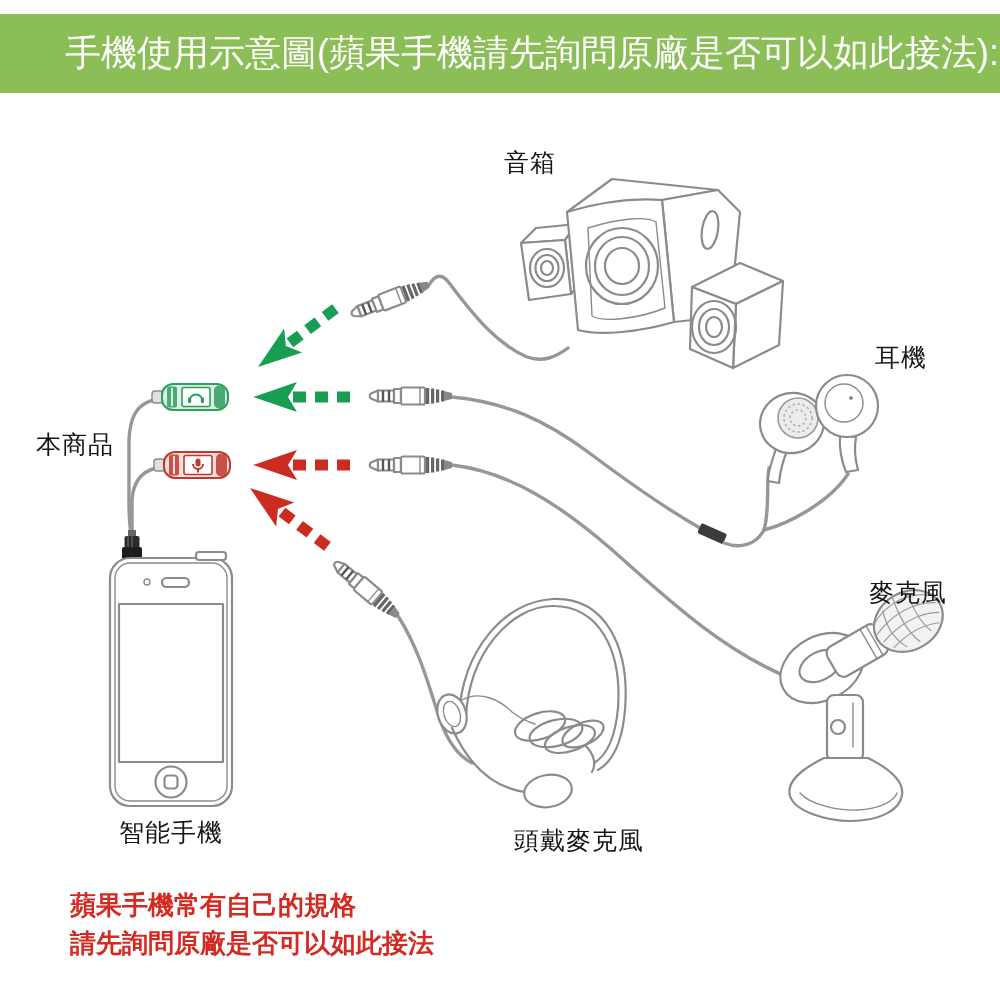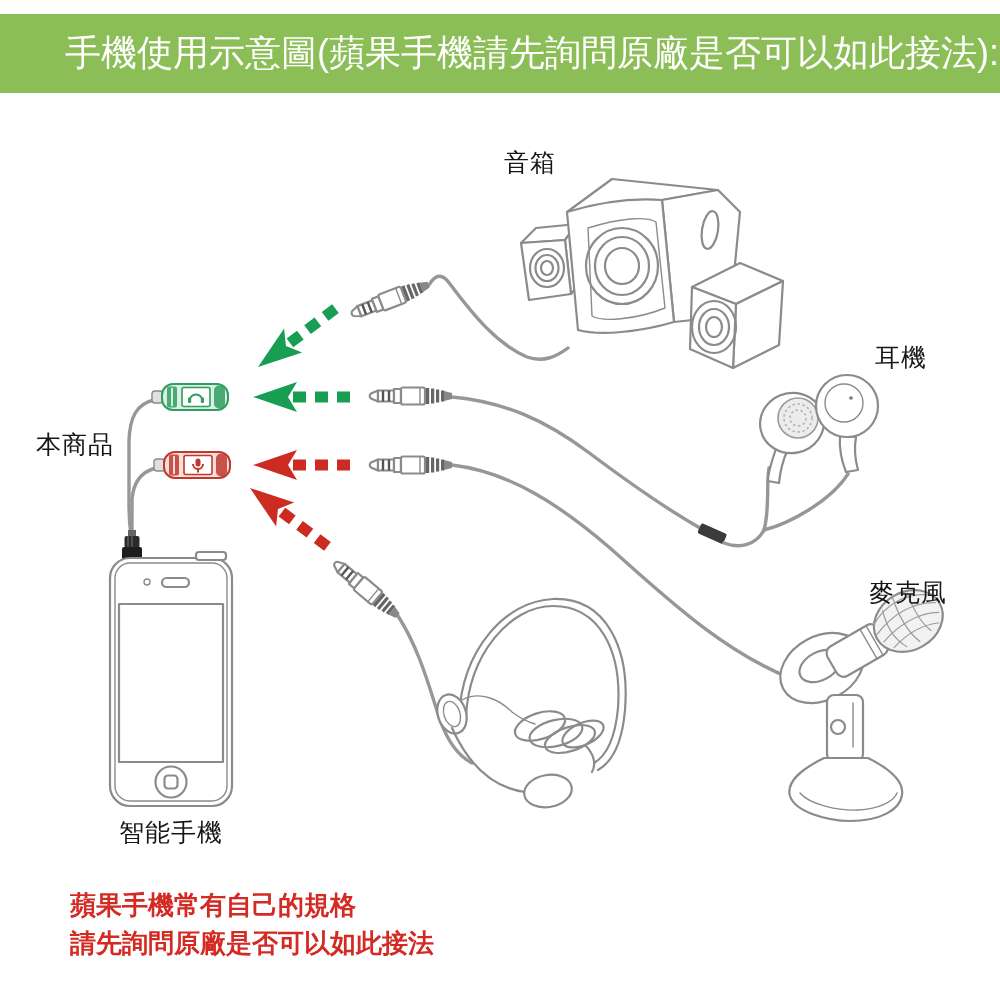--- a/index.html
+++ b/index.html
@@ -252,19 +252,20 @@
       <circle class="lnf" cx="171" cy="782" r="15.5"></circle>
       <rect class="lnf" x="164.5" y="775.5" width="13" height="13" rx="3.5"></rect>
     </g>
   </svg>
 
   <div class="label lbl-speaker">音箱</div>
   <div class="label lbl-product">本商品</div>
   <div class="label lbl-earphones">耳機</div>
   <div class="label lbl-microphone">麥克風</div>
   <div class="label lbl-smartphone">智能手機</div>
+  <div class="label lbl-headset">頭戴麥克風</div>
 
   <div class="footer-note">
     <div>蘋果手機常有自己的規格</div>
     <div>請先詢問原廠是否可以如此接法</div>
   </div>
 
 </div>
 
 </body></html>

